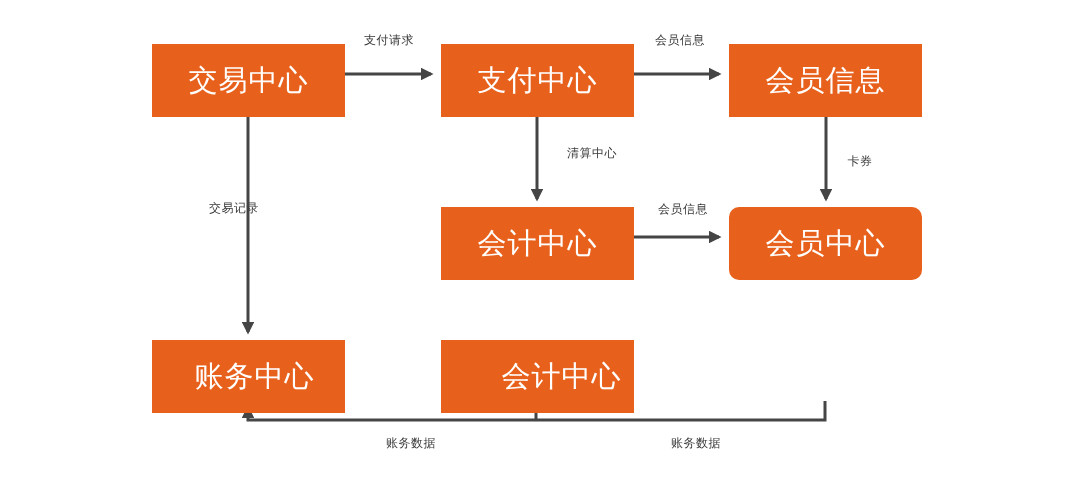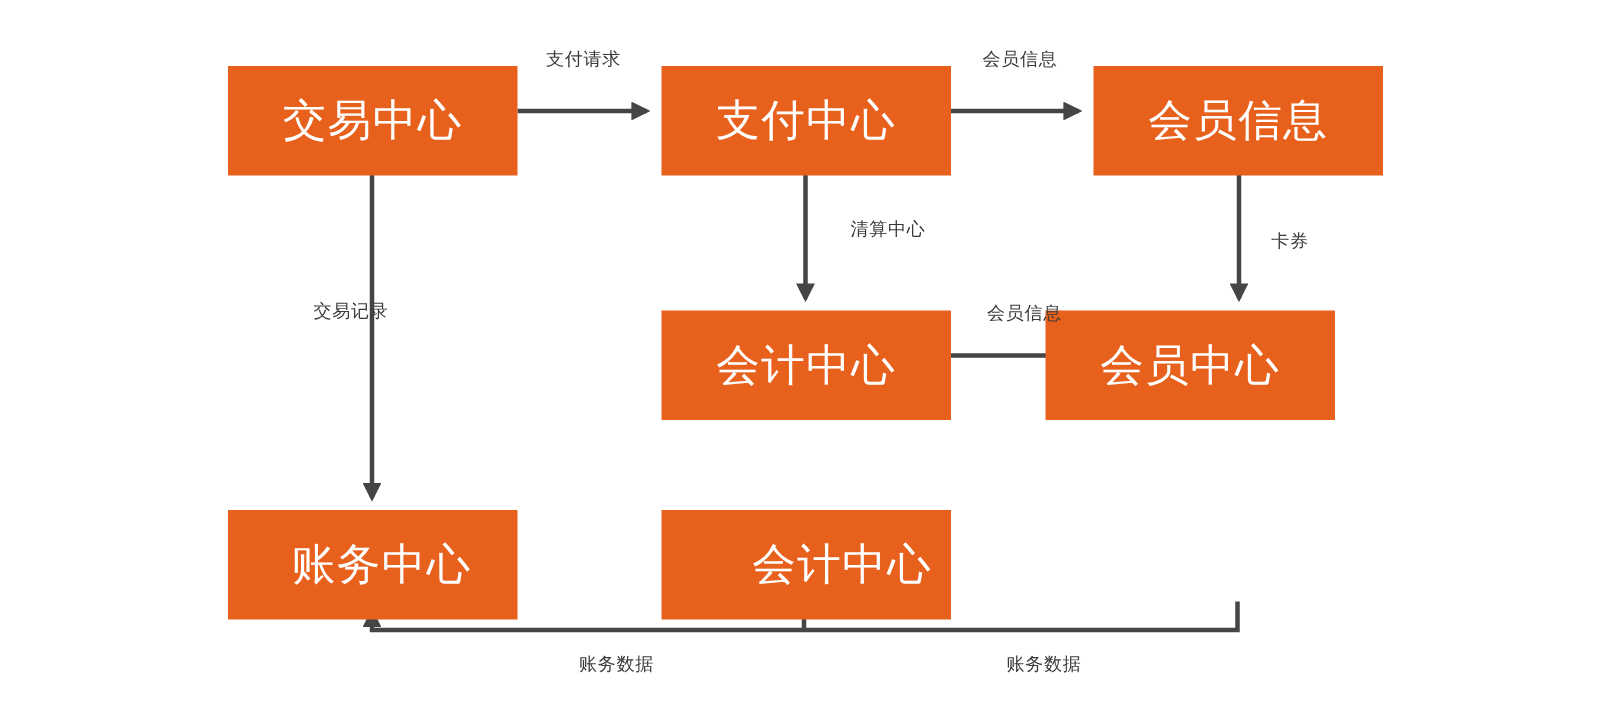--- a/index.html
+++ b/index.html
@@ -24,21 +24,21 @@
     background:var(--node-fill);
     color:var(--node-text);
     display:flex;align-items:center;justify-content:center;
     font-size:29px;font-weight:500;letter-spacing:1px;
     box-sizing:border-box;
   }
   .n-trade{left:152px;top:44px;}
   .n-payment{left:441px;top:44px;}
   .n-marketing{left:729px;top:44px;}
   .n-risk{left:441px;top:207px;}
-  .n-member{left:697px;top:207px;}
+  .n-member{left:729px;top:207px;border-radius:10px;}
   .n-billing{left:152px;top:340px;padding-left:12px;}
   .n-accounting{left:441px;top:340px;padding-left:48px;}
   .n-clearing{left:729px;top:340px;}
   .edge-label{
     position:absolute;
     transform:translate(-50%,-50%);
     font-size:12px;font-weight:400;
     color:var(--label-color);
     letter-spacing:0.5px;
     white-space:nowrap;

